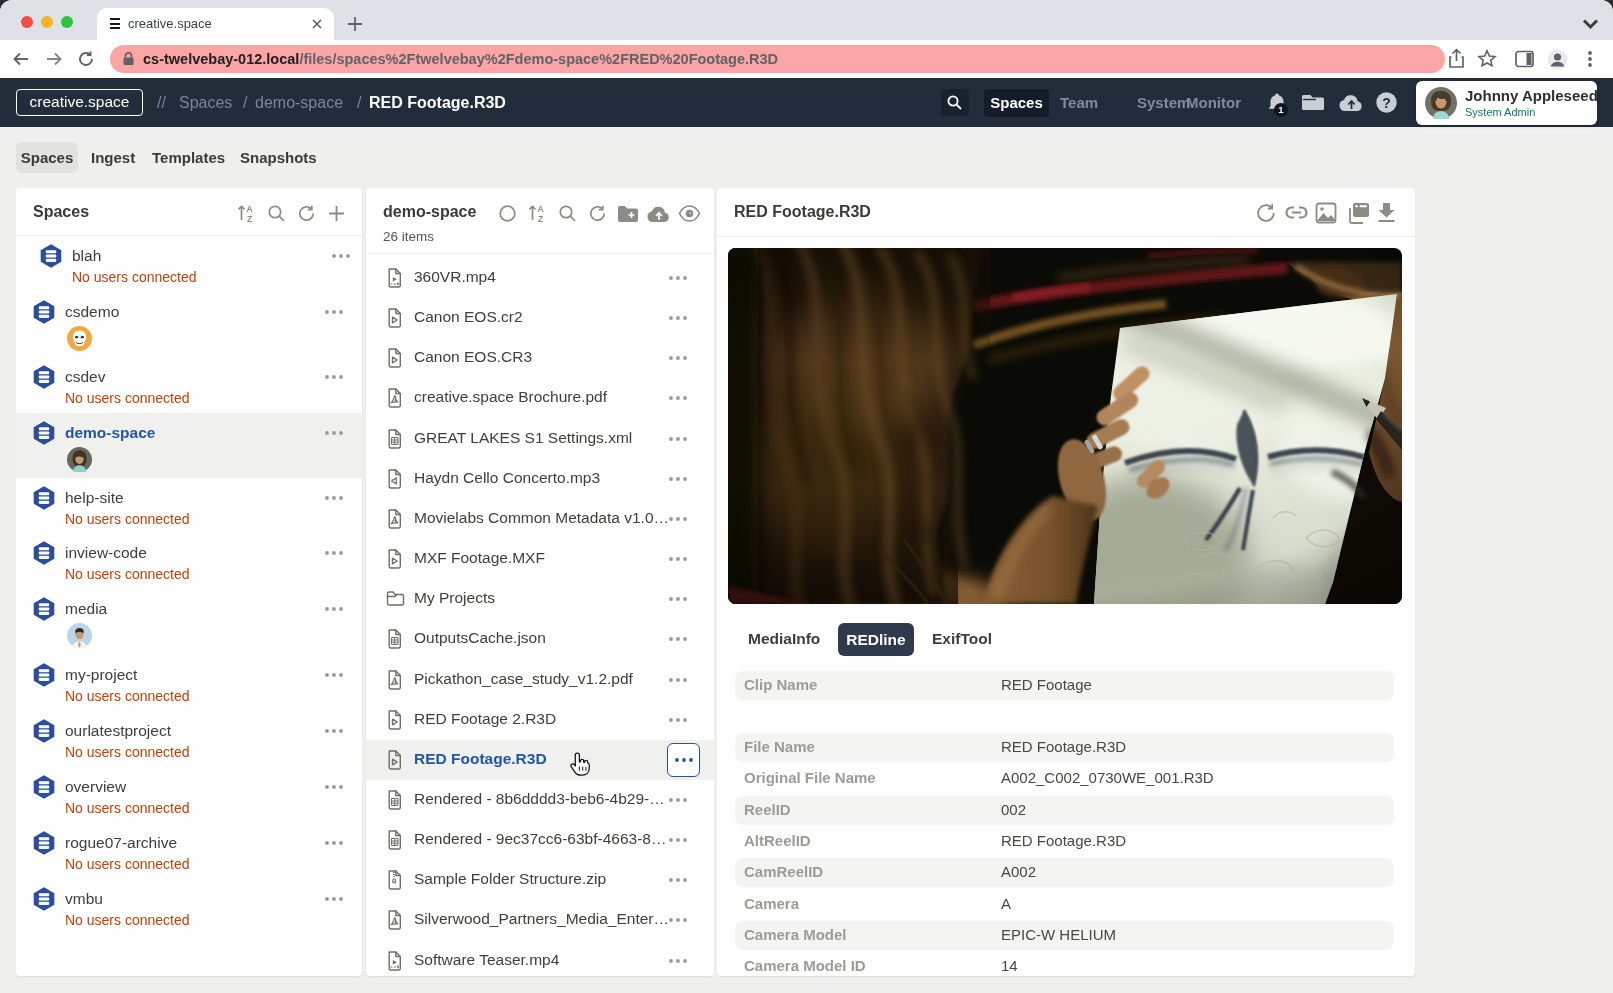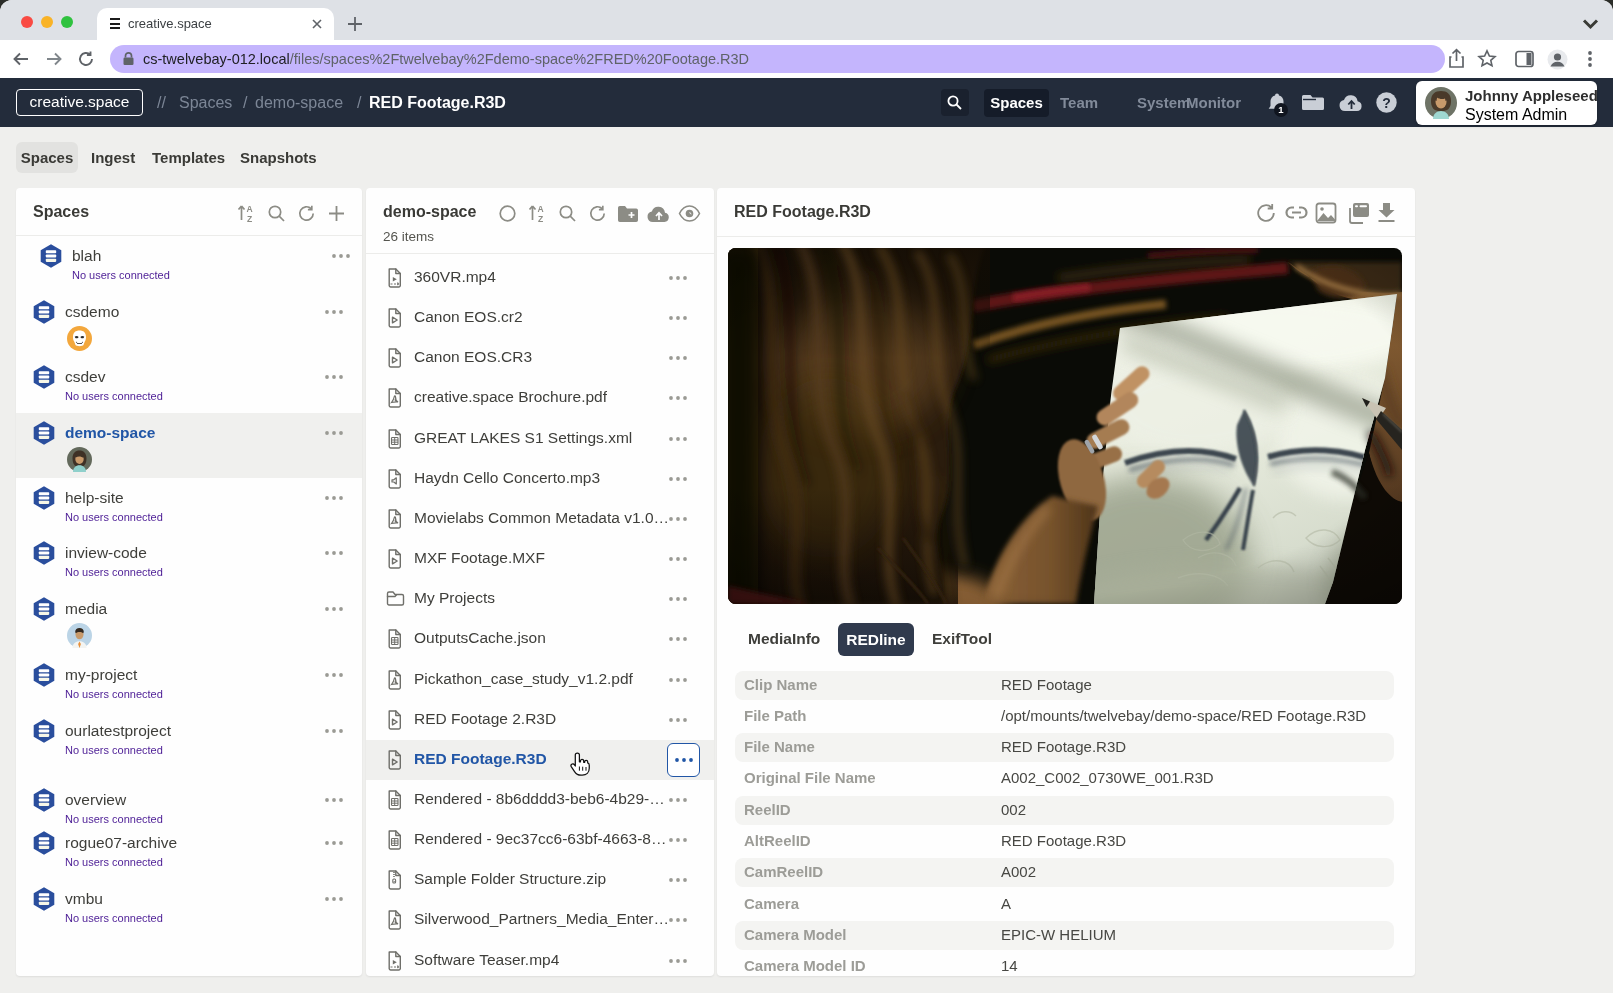--- a/index.html
+++ b/index.html
@@ -5,40 +5,40 @@
 * { margin:0; padding:0; box-sizing:border-box; }
 html,body { width:1613px; height:993px; overflow:hidden; font-family:"Liberation Sans", sans-serif; }
 html { background:#2B2D29; }
 body { background:#EFEFED; position:relative; border-radius:12px 12px 0 0; }
 .abs { position:absolute; }
 
 #tabbar { position:absolute; left:0; top:0; width:1613px; height:40px; background:#DEE1E6; }
 .tl { position:absolute; top:16px; width:12px; height:12px; border-radius:50%; }
 #tab { position:absolute; left:97px; top:8px; width:237px; height:32px; background:#fff; border-radius:10px 10px 0 0; }
 #addrbar { position:absolute; left:0; top:40px; width:1613px; height:38px; background:#fff; }
-#urlpill { position:absolute; left:110px; top:5px; width:1335px; height:28px; border-radius:14px; background:#c4b5fd; }
+#urlpill { position:absolute; left:110px; top:5px; width:1335px; height:28px; border-radius:14px; background:#fca5a5;font-weight:bold; }
 
 #apphead { position:absolute; left:0; top:78px; width:1613px; height:49px; background:#232C3B; }
 #logobox { position:absolute; left:16px; top:11px; width:127px; height:27px; border:1.5px solid #fff; border-radius:4px; color:#fff; font-size:15.5px; text-align:center; line-height:24px; }
 .crumb { position:absolute; top:0; height:49px; line-height:49px; font-size:16px; color:#7C8696; }
 #searchbtn { position:absolute; left:941px; top:11px; width:28px; height:27px; background:#1A212E; border-radius:4px; }
 .navpill { position:absolute; top:11px; height:28px; line-height:28px; border-radius:4px; color:#fff; font-weight:bold; font-size:15px; }
 .navlink { position:absolute; top:0; height:49px; line-height:49px; color:#828B9A; font-weight:bold; font-size:15px; }
 #userchip { position:absolute; left:1416px; top:3px; width:181px; height:44px; background:#fff; border-radius:6px; box-shadow:0 1px 3px rgba(0,0,0,.25); }
 
 #subnav { position:absolute; left:0; top:127px; width:1613px; height:61px; }
 .snpill { position:absolute; top:15px; height:31px; line-height:31px; font-size:15px; font-weight:bold; color:#3A3A36; }
 
 .panel { position:absolute; top:188px; height:788px; background:#FEFEFE; border-radius:4px; box-shadow:0 1px 2px rgba(0,0,0,.07); overflow:hidden; }
 .phead { position:absolute; left:17px; top:15px; font-size:16px; font-weight:bold; color:#3A3A36; }
 .pdiv { position:absolute; left:0; right:0; height:1px; background:#ECECEA; }
 
 .srow { position:absolute; left:0; width:346px; }
 .sname { position:absolute; left:49px; top:11px; font-size:15.5px; color:#3E3E3A; }
-.ssub { position:absolute; left:49px; top:33px; font-size:11px; color:#4c1d95; }
+.ssub { position:absolute; left:49px; top:33px; font-size:14px; color:#c2410c; }
 
 .frow { position:absolute; left:0; width:384px; height:40px; }
 .fname { position:absolute; left:48px; top:10px; font-size:15.5px; color:#3E3E3A; white-space:nowrap; overflow:hidden; text-overflow:ellipsis; max-width:256px; }
 
 .trow { position:absolute; left:18px; width:659px; height:29px; border-radius:8px; }
 .tlab { position:absolute; left:9px; top:5px; font-size:15px; font-weight:bold; color:#9C9C97; }
 .tval { position:absolute; left:266px; top:5px; font-size:15px; color:#474743; }
 </style>
 </head>
 <body>
@@ -146,21 +146,21 @@
   </svg>
   <div id="userchip">
     <svg class="abs" style="left:9px;top:6px;" width="32" height="32" viewBox="0 0 32 32">
       <circle cx="16" cy="16" r="16" fill="#6E7366"></circle>
       <path d="M6 14 c0-7 4-10 10-10 s10 3 10 10 c0 5-2 8-4 9 l-6 2 l-6-2 c-2-1-4-4-4-9z" fill="#4A3A2A"></path>
       <ellipse cx="16" cy="15" rx="5.5" ry="6.5" fill="#C89A6B"></ellipse>
       <path d="M10 12 c0-4 3-5.5 6-5.5 s6 1.5 6 5.5 c0 1-.5 2-1.5 2 l-.5-2.5 c-2.5 1-6 .5-8-1 l-.5 3.5 c-1 0-1.5-1-1.5-2z" fill="#4A3A2A"></path>
       <path d="M8 32 c0-5 3.5-8 8-8 s8 3 8 8z" fill="#9FD8D2"></path>
     </svg>
     <div class="abs" style="left:49px;top:6px;font-size:15px;font-weight:bold;color:#2F2F2F;white-space:nowrap;">Johnny Appleseed</div>
-    <div class="abs" style="left:49px;top:25px;font-size:16px;color:#000000;white-space:nowrap;">System Admin</div>
+    <div class="abs" style="left:49px;top:25px;font-size:11px;color:#0f766e;white-space:nowrap;">System Admin</div>
   </div>
 </div>
 
 <div id="subnav">
   <div class="snpill" style="left:16px;width:62px;background:#E2E2E0;border-radius:6px;text-align:center;">Spaces</div>
   <div class="snpill" style="left:91px;">Ingest</div>
   <div class="snpill" style="left:152px;">Templates</div>
   <div class="snpill" style="left:240px;">Snapshots</div>
 </div>
 
@@ -328,21 +328,21 @@
         <rect x="5.8" y="14.8" width="10.4" height="3.1" rx="0.8" fill="#F7F7E8"></rect>
       </svg>
     <div class="sname" style="">ourlatestproject</div>
     <div class="ssub">No users connected</div>
     <svg class="abs" style="left:307px;top:17px;" width="22" height="6" viewBox="0 0 22 6">
         <circle cx="4" cy="3" r="1.9" fill="#9A9A94"></circle>
         <circle cx="11" cy="3" r="1.9" fill="#9A9A94"></circle>
         <circle cx="18" cy="3" r="1.9" fill="#9A9A94"></circle>
       </svg>
   </div>
-  <div class="srow" style="top:592px;height:56px;text-align:center;">
+  <div class="srow" style="top:579px;height:56px;text-align:center;">
     <svg class="abs" style="left:17px;top:8px;" width="22" height="24" viewBox="0 0 22 24">
         <path d="M11 0.3 L21.3 6.2 V17.8 L11 23.7 L0.7 17.8 V6.2 Z" fill="#2A4E9D"></path>
         <rect x="5.8" y="6.2" width="10.4" height="3.1" rx="0.8" fill="#fff"></rect>
         <rect x="5.8" y="10.5" width="10.4" height="3.1" rx="0.8" fill="#fff"></rect>
         <rect x="5.8" y="14.8" width="10.4" height="3.1" rx="0.8" fill="#F7F7E8"></rect>
       </svg>
     <div class="sname" style="">overview</div>
     <div class="ssub">No users connected</div>
     <svg class="abs" style="left:307px;top:17px;" width="22" height="6" viewBox="0 0 22 6">
         <circle cx="4" cy="3" r="1.9" fill="#9A9A94"></circle>
@@ -839,24 +839,20 @@
     <rect width="674" height="356" fill="url(#vig)"></rect>
   </svg>
   </div>
   <div class="abs" style="left:31px;top:442px;font-size:15.5px;font-weight:bold;color:#3E3E3A;">MediaInfo</div>
   <div class="abs" style="left:121px;top:435px;width:76px;height:33px;background:#303A4D;border-radius:6px;color:#fff;font-weight:bold;font-size:15.5px;text-align:center;line-height:33px;">REDline</div>
   <div class="abs" style="left:215px;top:442px;font-size:15.5px;font-weight:bold;color:#3E3E3A;">ExifTool</div>
   <div class="trow" style="top:482.5px;background:#F4F4F2;">
       <div class="tlab">Clip Name</div>
       <div class="tval">RED Footage</div>
     </div>
-  <div class="trow" style="top:513.8px;">
-      <div class="tlab">File Path</div>
-      <div class="tval">/opt/mounts/twelvebay/demo-space/RED Footage.R3D</div>
-    </div>
   <div class="trow" style="top:545.1px;background:#F4F4F2;">
       <div class="tlab">File Name</div>
       <div class="tval">RED Footage.R3D</div>
     </div>
   <div class="trow" style="top:576.4px;">
       <div class="tlab">Original File Name</div>
       <div class="tval">A002_C002_0730WE_001.R3D</div>
     </div>
   <div class="trow" style="top:607.7px;background:#F4F4F2;">
       <div class="tlab">ReelID</div>

